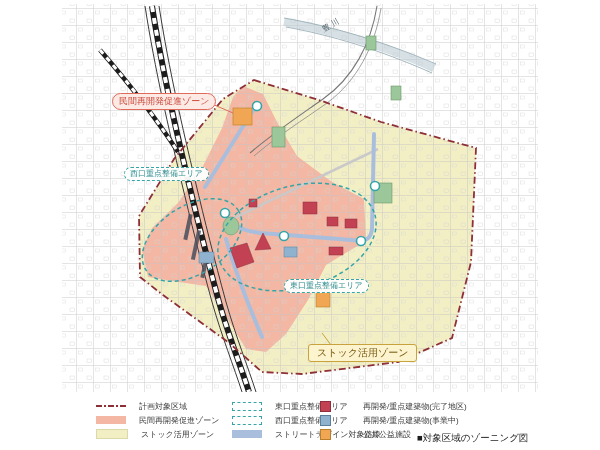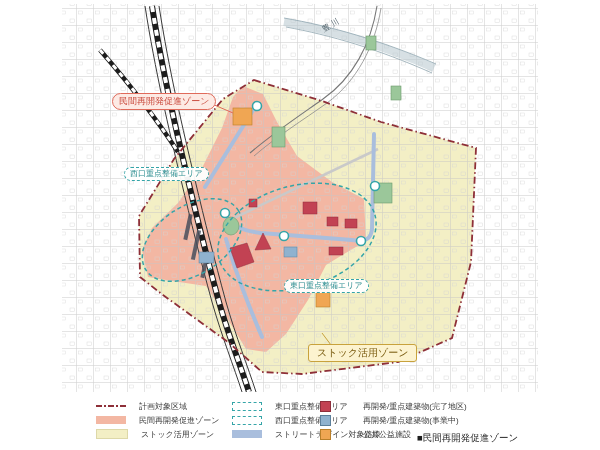--- a/index.html
+++ b/index.html
@@ -196,14 +196,14 @@
       </div>
       <div class="lrow">
         <span class="sw sw-sq sw-sq-orange"></span>
         <span class="llabel">公共公益施設</span>
       </div>
     </div>
     <div class="lcol lcol-4">
     </div>
   </div>
 
-  <div class="caption">■民間再開発促進ゾーン</div>
+  <div class="caption">■対象区域のゾーニング図</div>
 </div>
 
 </body></html>

